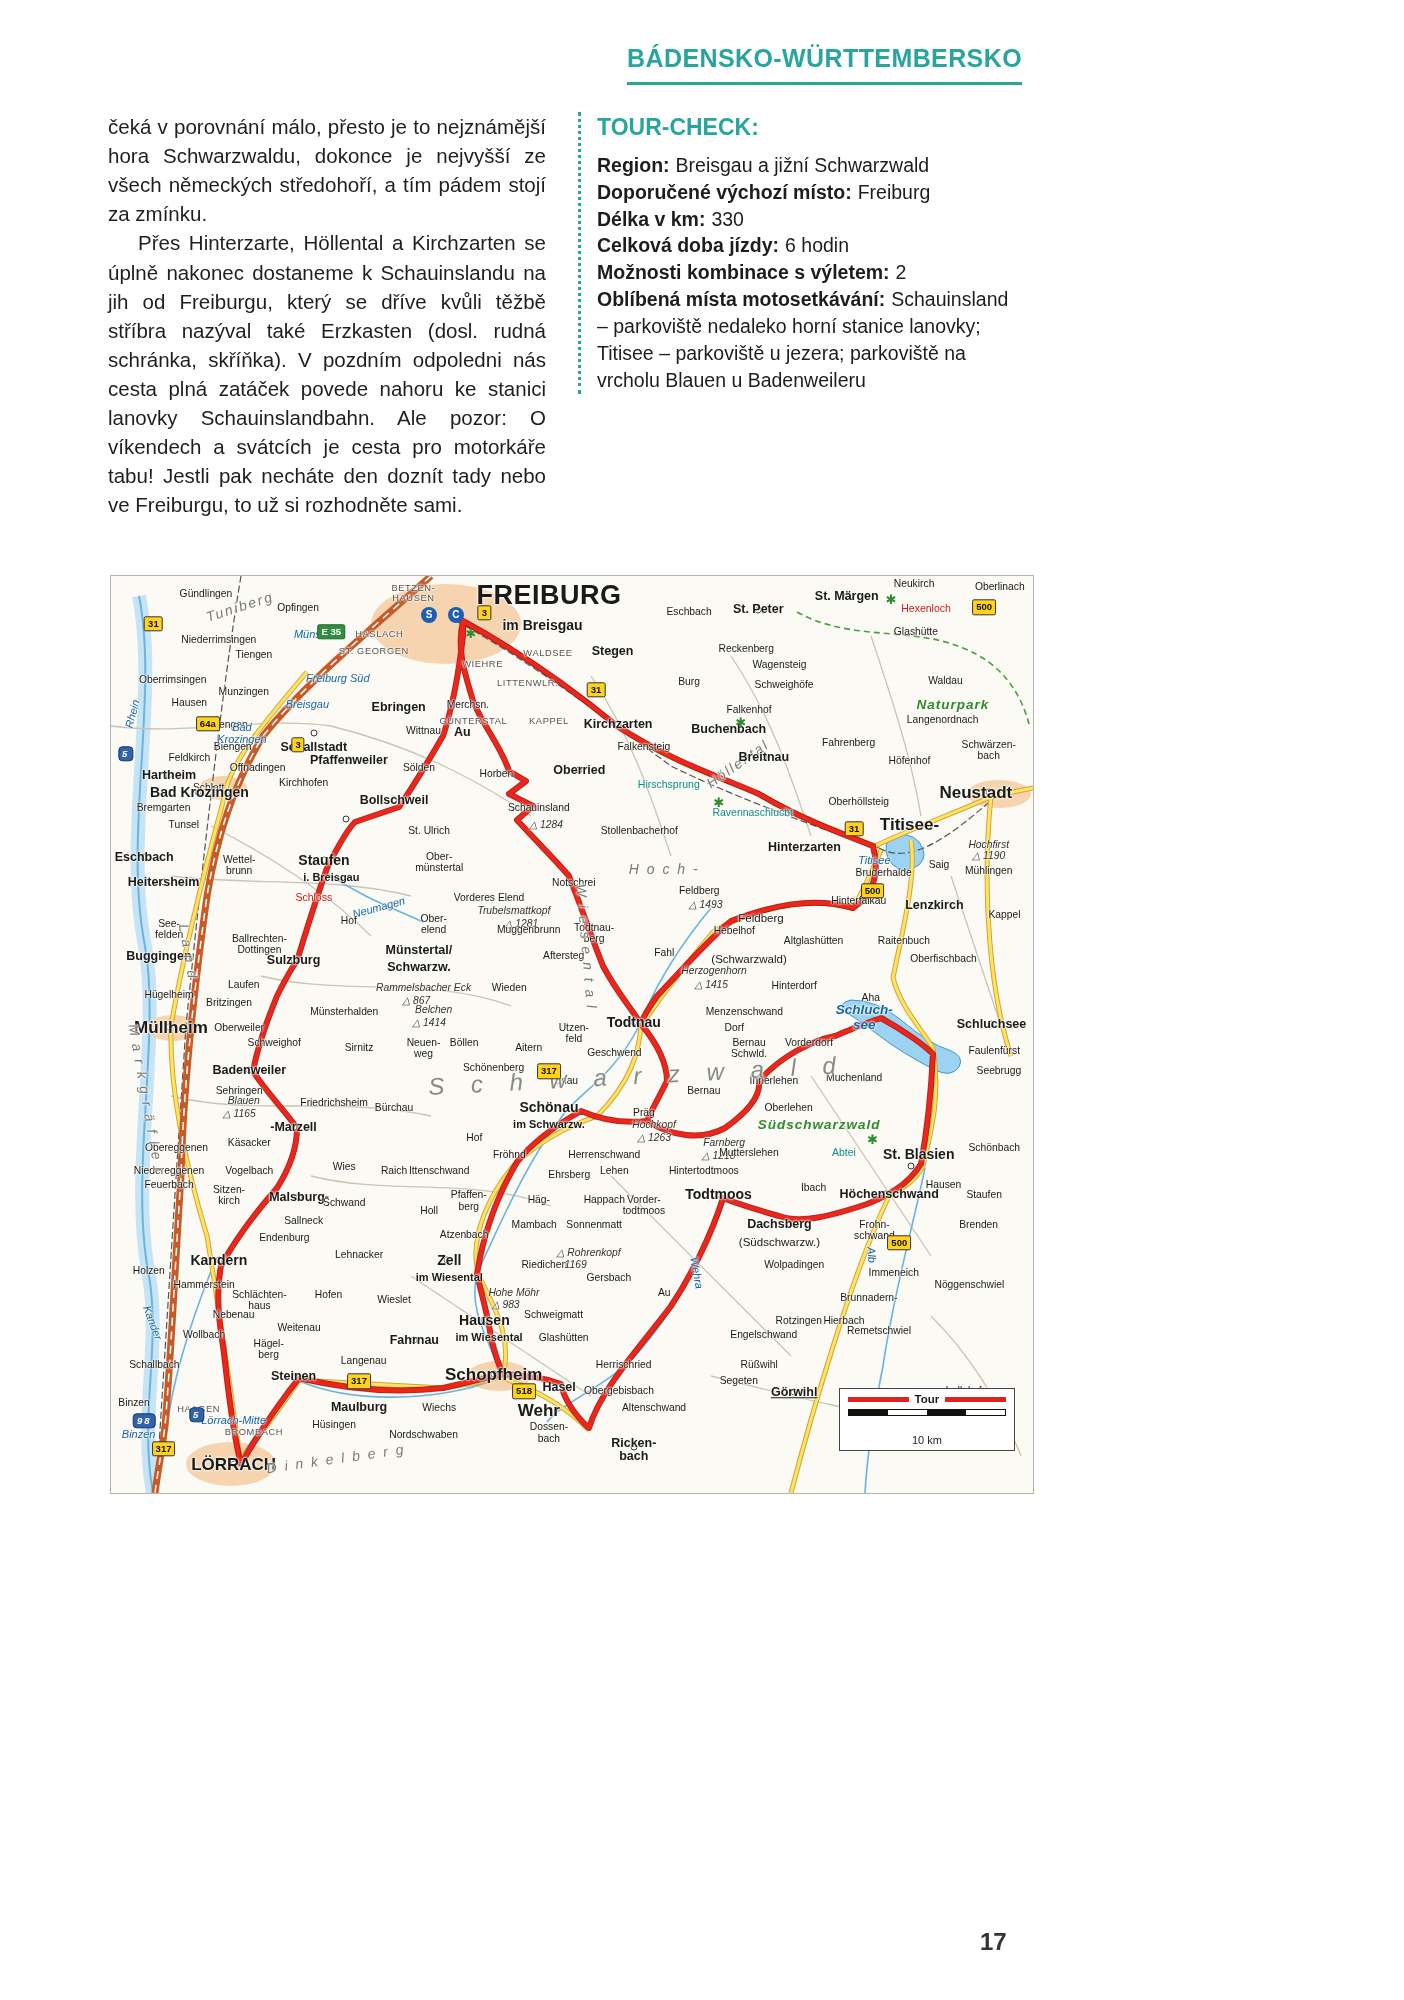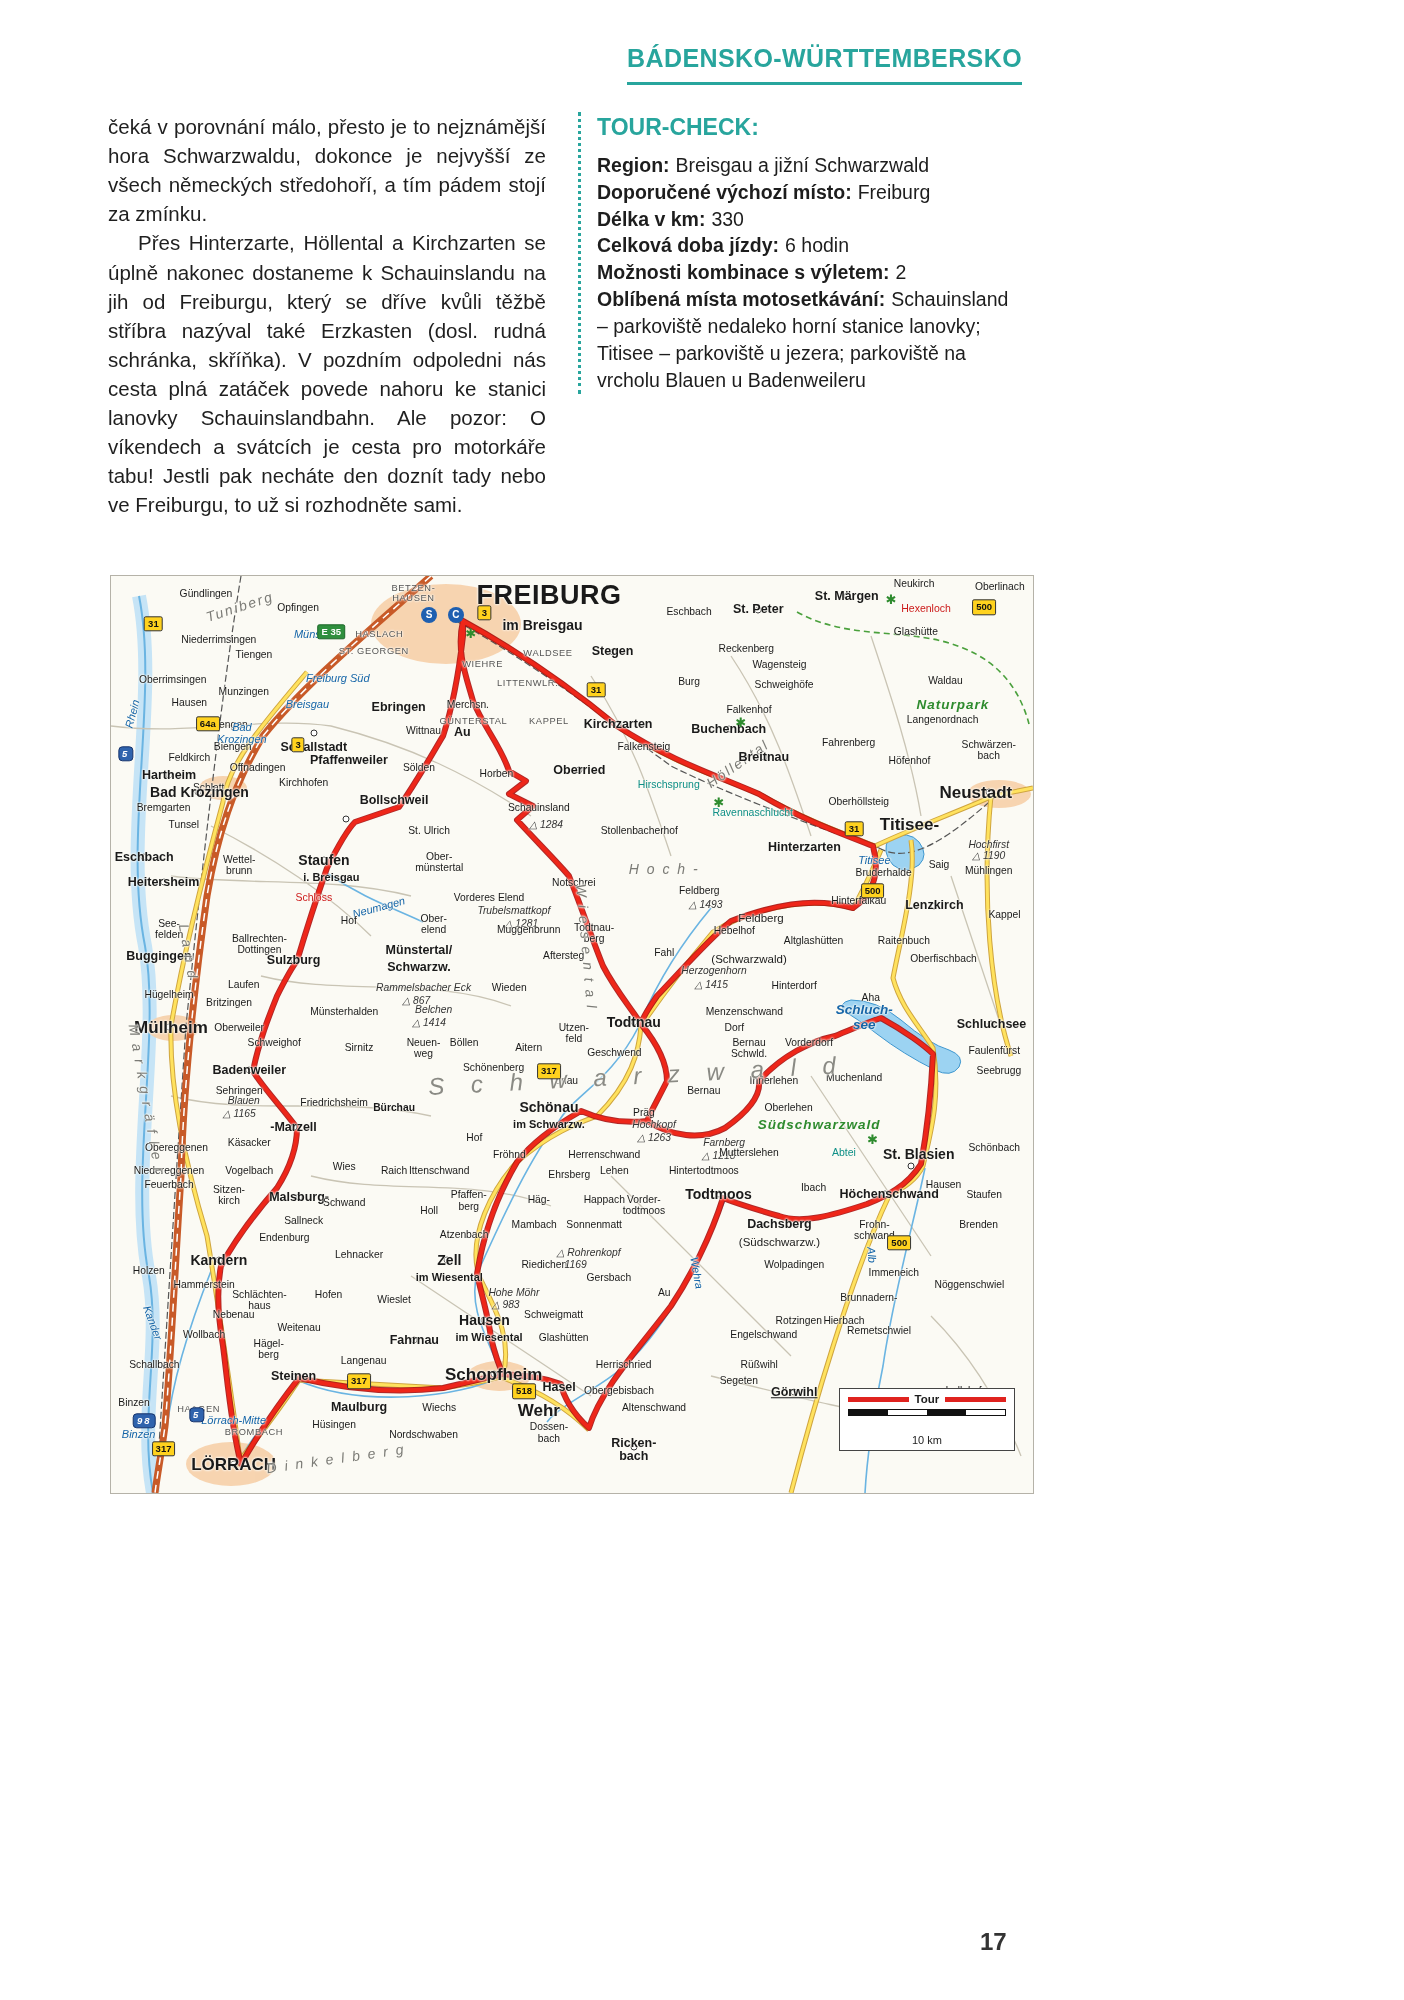--- a/index.html
+++ b/index.html
@@ -360,21 +360,21 @@
 Schwld.</span>
         <span class="ml s" style="left: 71.9%; top: 55.1%; transform: translate(-50%, -50%);">Innerlehen</span>
         <span class="ml s" style="left: 80.6%; top: 54.7%; transform: translate(-50%, -50%);">Muchenland</span>
         <span class="ml s" style="left: 41.5%; top: 53.6%; transform: translate(-50%, -50%);">Schönenberg</span>
         <span class="ml s" style="left: 49.1%; top: 55.1%; transform: translate(-50%, -50%);">Tunau</span>
         <span class="ml c4" style="left: 15%; top: 54%; transform: translate(-50%, -50%);">Badenweiler</span>
         <span class="ml s" style="left: 13.9%; top: 56.2%; transform: translate(-50%, -50%);">Sehringen</span>
         <span class="ml p" style="left: 14.4%; top: 57.2%; transform: translate(-50%, -50%);">Blauen</span>
         <span class="ml p" style="left: 13.9%; top: 58.7%; transform: translate(-50%, -50%);">△ 1165</span>
         <span class="ml s" style="left: 24.2%; top: 57.5%; transform: translate(-50%, -50%);">Friedrichsheim</span>
-        <span class="ml s" style="left: 30.7%; top: 58%; transform: translate(-50%, -50%); font-weight: bold;">Bürchau</span>
+        <span class="ml s" style="left: 30.7%; top: 58%; transform: translate(-50%, -50%);">Bürchau</span>
         <span class="ml c3" style="left: 47.5%; top: 58%; transform: translate(-50%, -50%);">Schönau</span>
         <span class="ml c5" style="left: 47.5%; top: 59.9%; transform: translate(-50%, -50%);">im Schwarzw.</span>
         <span class="ml s" style="left: 57.8%; top: 58.6%; transform: translate(-50%, -50%);">Präg</span>
         <span class="ml p" style="left: 58.9%; top: 59.9%; transform: translate(-50%, -50%);">Hochkopf</span>
         <span class="ml p" style="left: 58.9%; top: 61.3%; transform: translate(-50%, -50%);">△ 1263</span>
         <span class="ml s" style="left: 64.3%; top: 56.2%; transform: translate(-50%, -50%);">Bernau</span>
         <span class="ml s" style="left: 73.5%; top: 58%; transform: translate(-50%, -50%);">Oberlehen</span>
         <span class="ml g" style="left: 76.8%; top: 59.9%; transform: translate(-50%, -50%);">Südschwarzwald</span>
         <span class="ml c4" style="left: 19.8%; top: 60.2%; transform: translate(-50%, -50%);">-Marzell</span>
         <span class="ml s" style="left: 15%; top: 61.8%; transform: translate(-50%, -50%);">Käsacker</span>

